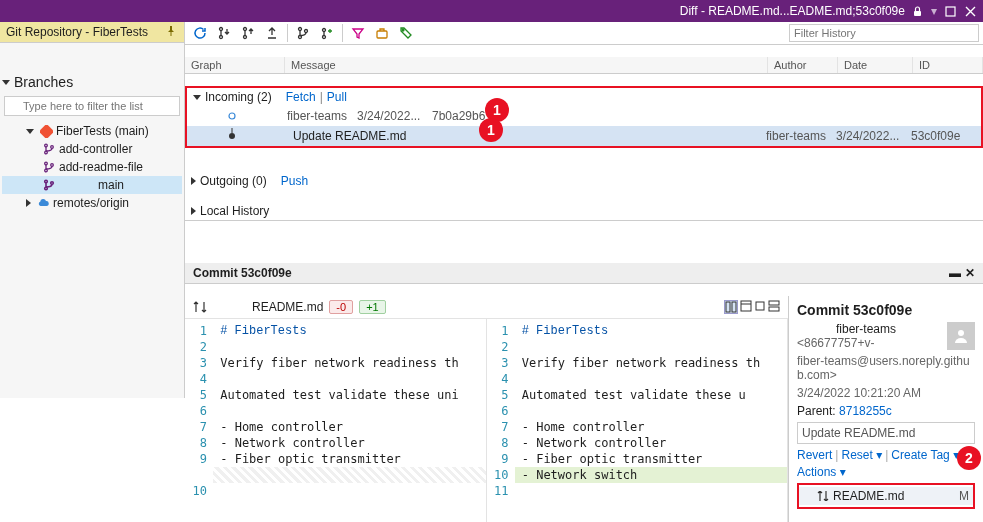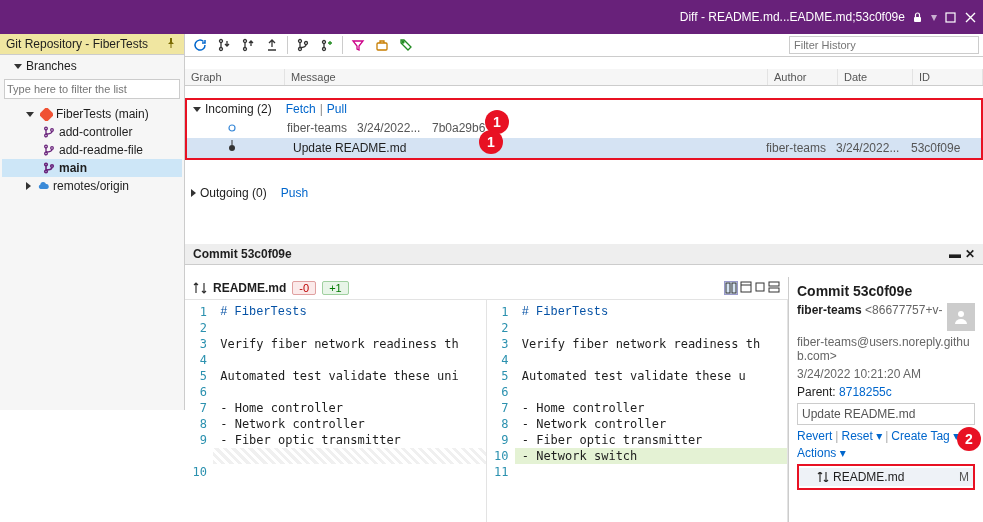--- a/index.html
+++ b/index.html
@@ -1,32 +1,32 @@
 <!DOCTYPE html>
 <html><head>
 <meta charset="utf-8">
 <style>
 * { box-sizing: border-box; margin: 0; padding: 0; }
 body { font-family: "Segoe UI", Tahoma, sans-serif; font-size: 12px; color: #1e1e1e; background: #fff; width: 983px; height: 522px; overflow: hidden; }
-.titlebar { height: 34px; background: #68217a; color: #fff; display: flex; align-items: center; padding: 4px 6px; }
+.titlebar { height: 22px; background: #68217a; color: #fff; display: flex; align-items: center; padding: 4px 6px; }
 .titlebar .right { margin-left: auto; display: flex; align-items: center; gap: 6px; }
 .titlebar .ticon { width: 14px; height: 14px; display: inline-flex; align-items: center; justify-content: center; }
 .main { display: flex; height: 376px; justify-content: space-between; }
 .leftpanel { width: 185px; border-right: 1px solid #ccc; display: flex; flex-direction: column; background: #f6f6f6; }
 .lptitle { background: #f0e6a1; padding: 3px 6px; display: flex; align-items: center; border-bottom: 1px solid #ccc; }
 .lptitle .pin { margin-left: auto; width:12px; height:12px; }
-.branches-hd { padding: 4px 14px; font-size: 12px; display:flex; align-items:center; }
-.filterbox { margin: 2px 4px; border: 1px solid #ccc; background:#fff; padding: 3px 2px; color:#888; font-size:11px; }
+.branches-hd { padding: 4px 2px; font-size: 14px; display:flex; align-items:center;margin-top:27px; }
+.filterbox { margin: 2px 4px; border: 1px solid #ccc; background:#fff; padding: 3px 18px; color:#888; font-size:11px; }
 .tree { padding: 4px 2px; font-size: 12px; }
 .tree-row { display: flex; align-items: center; padding: 2px 0 2px 8px; gap: 3px; cursor: pointer; }
 .tree-row.indent1 { padding-left: 24px; }
 .tree-row.indent2 { padding-left: 40px; }
 .tree-row.sel { background: #cde6f7; }
 .tree-row .gicon { width: 14px; height: 14px; display:inline-flex; align-items:center; justify-content:center;}
-.bold { font-weight: 700; }
+.bold { font-weight: 400; margin-left: 39px; }
 .rightpanel { flex: 1; display: flex; flex-direction: column; gap: 12px; }
 .toolbar { height: 26px; border-bottom: 1px solid #ccc; display: flex; align-items: center; padding: 0 4px; gap: 2px; }
 .toolbar .tbtn { width: 22px; height: 22px; display:inline-flex; align-items:center; justify-content:center; cursor:pointer; }
 .toolbar .sep { width:1px; height:18px; background:#ccc; margin: 0 2px;}
 .toolbar .filterhist { margin-left:auto; width:190px; border:1px solid #ccc; padding:2px 4px; color:#888; font-size:11px; background:#fff;}
 .gridhd { display: flex; align-items: center; height: 20px; border-bottom: 1px solid #ccc; font-size: 11px; color:#555; background:#f6f6f6;}
 .gridhd div { padding: 2px 6px; border-right: 1px solid #e3e3e3;}
 .col-graph{width:100px;} .col-msg{flex:1;} .col-auth{width:70px;} .col-date{width:75px;} .col-id{width:70px;}
 .grouprow { display:flex; align-items:center; padding:2px 6px; font-size:12px; gap:4px; cursor:pointer;}
 .link { color: #0066cc; cursor:pointer; }
@@ -273,20 +273,24 @@
     <div style="position:relative">
       <div class="badge-circle" style="left:294px; top:-42px;">1</div>
     </div>
 
     <div class="grouprow">
       <span class="tri right"></span>
       <span>Outgoing (0)</span>
       <span style="width:6px"></span>
       <span class="link">Push</span>
     </div>
+    <div class="grouprow" style="border-bottom:1px solid #ccc;">
+      <span class="tri right"></span>
+      <span>Local History</span>
+    </div>
 
     <div class="difftab">
       <span>Commit 53c0f09e</span>
       <span class="wctrl">
         <span style="cursor:pointer">▬</span>
         <span style="cursor:pointer;font-weight:bold">✕</span>
       </span>
     </div>
 
     <div style="display:flex; flex:1;">

